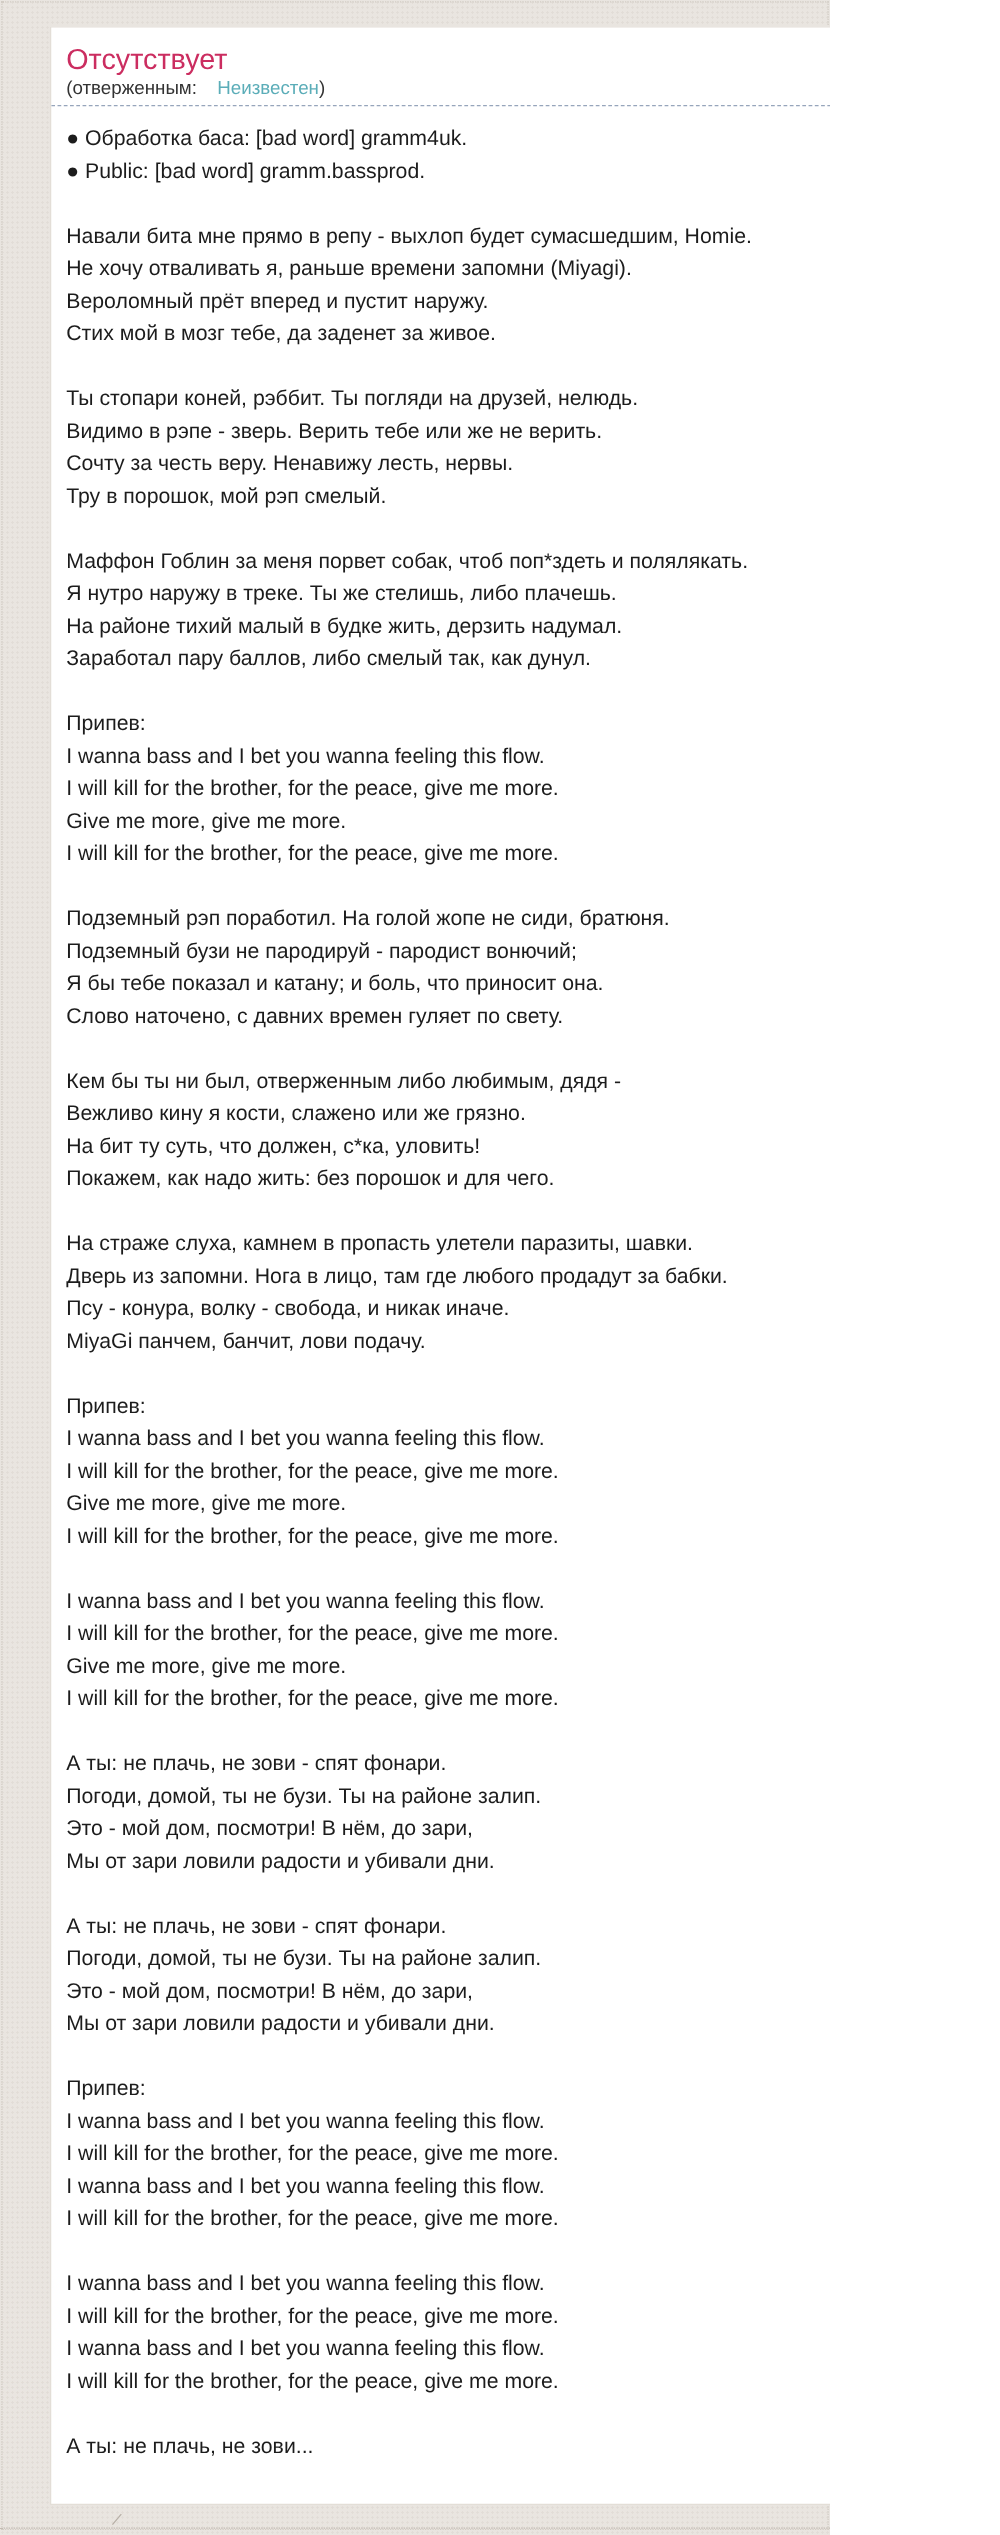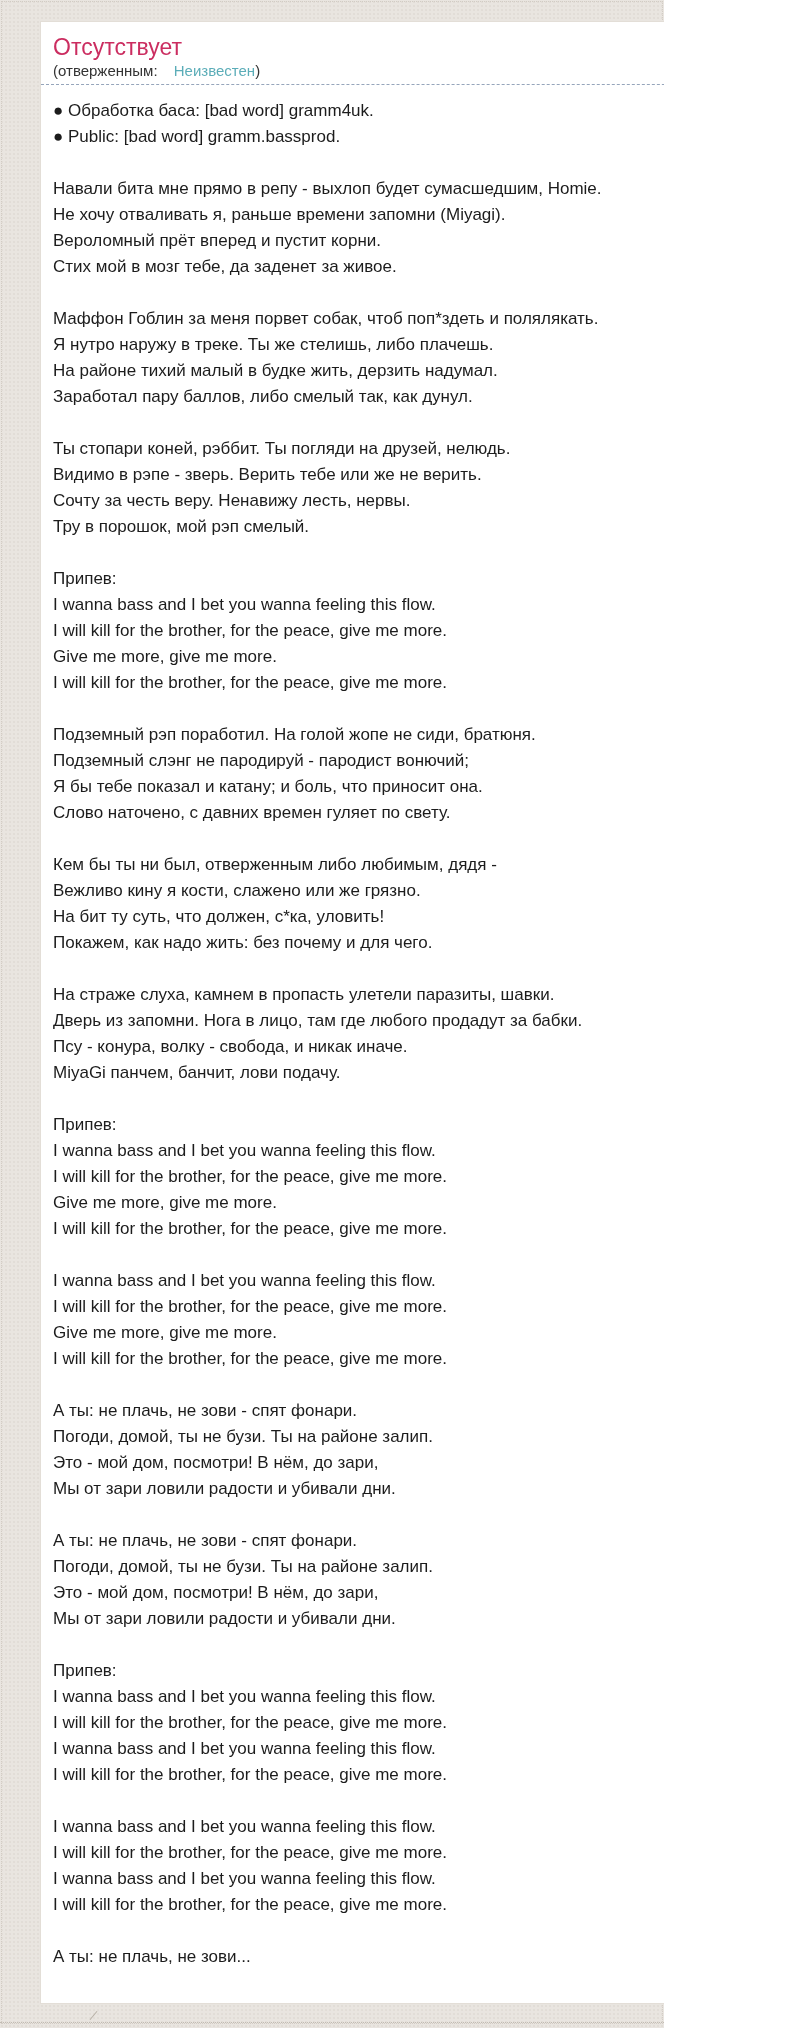--- a/index.html
+++ b/index.html
@@ -103,43 +103,43 @@
 
     <p class="artist-line"><span>(отверженным: </span><a class="artist-link">Неизвестен</a><span>)</span></p>
 
     <div class="separator"></div>
 
     <div class="lyrics-text">
         <div class="stanza">● Обработка баса: [bad word] gramm4uk.
 ● Public: [bad word] gramm.bassprod.</div>
         <div class="stanza">Навали бита мне прямо в репу - выхлоп будет сумасшедшим, Homie.
 Не хочу отваливать я, раньше времени запомни (Miyagi).
-Вероломный прёт вперед и пустит корни.
+Вероломный прёт вперед и пустит наружу.
 Стих мой в мозг тебе, да заденет за живое.</div>
+        <div class="stanza">Ты стопари коней, рэббит. Ты погляди на друзей, нелюдь.
+Видимо в рэпе - зверь. Верить тебе или же не верить.
+Сочту за честь веру. Ненавижу лесть, нервы.
+Тру в порошок, мой рэп смелый.</div>
         <div class="stanza">Маффон Гоблин за меня порвет собак, чтоб поп*здеть и полялякать.
 Я нутро наружу в треке. Ты же стелишь, либо плачешь.
 На районе тихий малый в будке жить, дерзить надумал.
 Заработал пару баллов, либо смелый так, как дунул.</div>
-        <div class="stanza">Ты стопари коней, рэббит. Ты погляди на друзей, нелюдь.
-Видимо в рэпе - зверь. Верить тебе или же не верить.
-Сочту за честь веру. Ненавижу лесть, нервы.
-Тру в порошок, мой рэп смелый.</div>
         <div class="stanza">Припев:
 I wanna bass and I bet you wanna feeling this flow.
 I will kill for the brother, for the peace, give me more.
 Give me more, give me more.
 I will kill for the brother, for the peace, give me more.</div>
         <div class="stanza">Подземный рэп поработил. На голой жопе не сиди, братюня.
-Подземный слэнг не пародируй - пародист вонючий;
+Подземный бузи не пародируй - пародист вонючий;
 Я бы тебе показал и катану; и боль, что приносит она.
 Слово наточено, с давних времен гуляет по свету.</div>
         <div class="stanza">Кем бы ты ни был, отверженным либо любимым, дядя -
 Вежливо кину я кости, слажено или же грязно.
 На бит ту суть, что должен, с*ка, уловить!
-Покажем, как надо жить: без почему и для чего.</div>
+Покажем, как надо жить: без порошок и для чего.</div>
         <div class="stanza">На страже слуха, камнем в пропасть улетели паразиты, шавки.
 Дверь из запомни. Нога в лицо, там где любого продадут за бабки.
 Псу - конура, волку - свобода, и никак иначе.
 MiyaGi панчем, банчит, лови подачу.</div>
         <div class="stanza">Припев:
 I wanna bass and I bet you wanna feeling this flow.
 I will kill for the brother, for the peace, give me more.
 Give me more, give me more.
 I will kill for the brother, for the peace, give me more.</div>
         <div class="stanza">I wanna bass and I bet you wanna feeling this flow.

